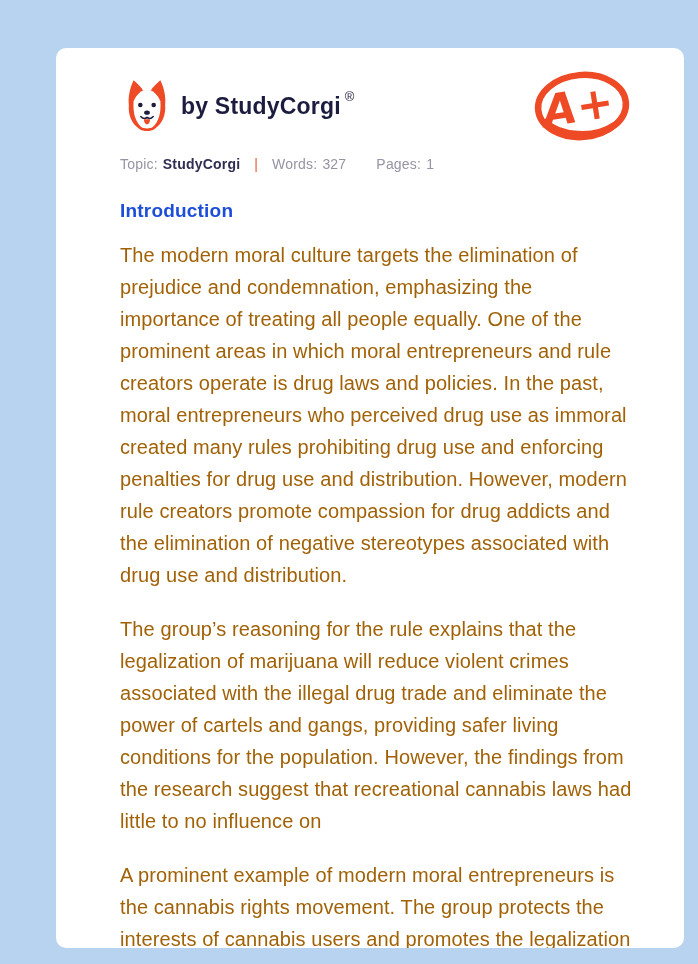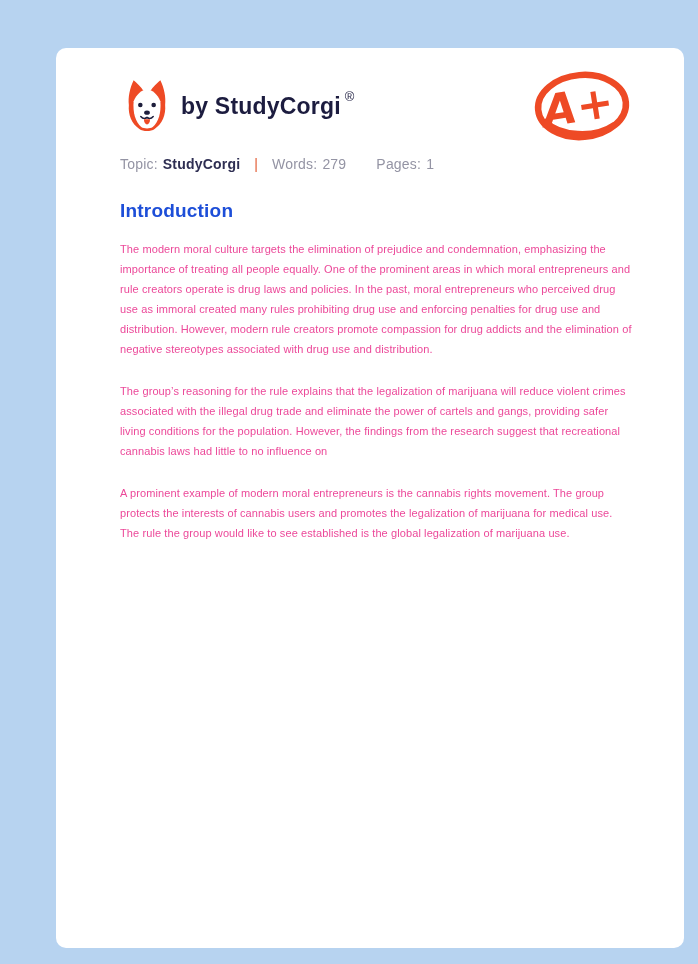--- a/index.html
+++ b/index.html
@@ -83,23 +83,23 @@
   .meta .val { margin-left: 5px; }
   .meta .pages-group { margin-left: 30px; }
   h2 {
     margin: 28px 0 17px 0;
     font-size: 19px;
     font-weight: 700;
     color: #1d4ed8;
     letter-spacing: 0.2px;
   }
   p {
-    font-size: 11px;
-    line-height: 20px;
-    color: #ec4899;
+    font-size: 20px;
+    line-height: 32px;
+    color: #a16207;
     letter-spacing: 0.1px;
     margin: 0 0 22px 0;
     max-width: 514px;
   }
 </style>
 </head>
 <body>
 
 <div class="page">
   <div class="card">
@@ -128,21 +128,21 @@
         </svg>
       </div>
     </header>
 
 
     <div class="meta">
       <span class="label">Topic:</span>
       <a class="topic">StudyCorgi</a>
       <span class="sep">|</span>
       <span class="label">Words:</span>
-      <span class="val">279</span>
+      <span class="val">327</span>
       <span class="label pages-group">Pages:</span>
       <span class="val">1</span>
     </div>
 
     <h2>Introduction</h2>
     <p>The modern moral culture targets the elimination of prejudice and condemnation, emphasizing the importance of treating all people equally. One of the prominent areas in which moral entrepreneurs and rule creators operate is drug laws and policies. In the past, moral entrepreneurs who perceived drug use as immoral created many rules prohibiting drug use and enforcing penalties for drug use and distribution. However, modern rule creators promote compassion for drug addicts and the elimination of negative stereotypes associated with drug use and distribution.</p>
 
     <p>The group’s reasoning for the rule explains that the legalization of marijuana will reduce violent crimes associated with the illegal drug trade and eliminate the power of cartels and gangs, providing safer living conditions for the population. However, the findings from the research suggest that recreational cannabis laws had little to no influence on</p>
     <p>A prominent example of modern moral entrepreneurs is the cannabis rights movement. The group protects the interests of cannabis users and promotes the legalization of marijuana for medical use. The rule the group would like to see established is the global legalization of marijuana use.</p>
 

